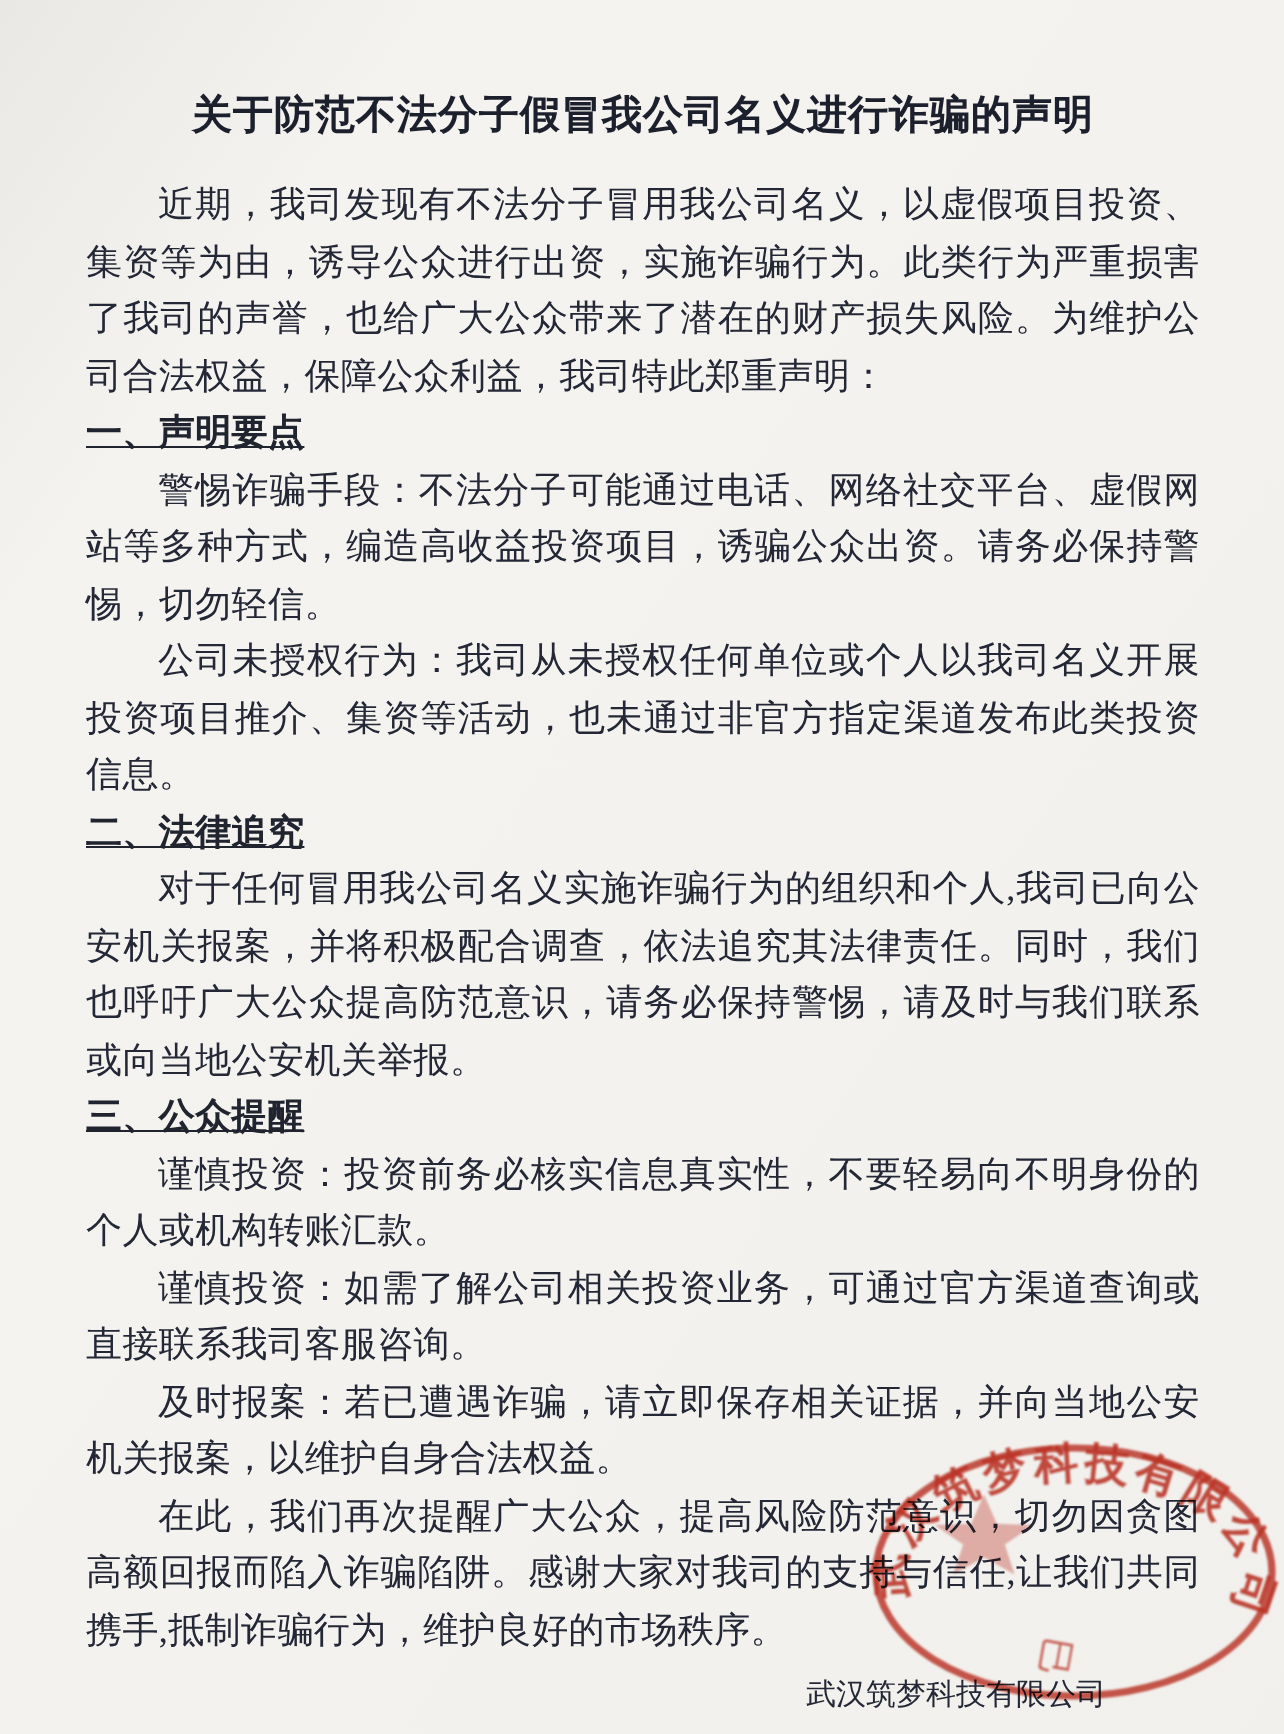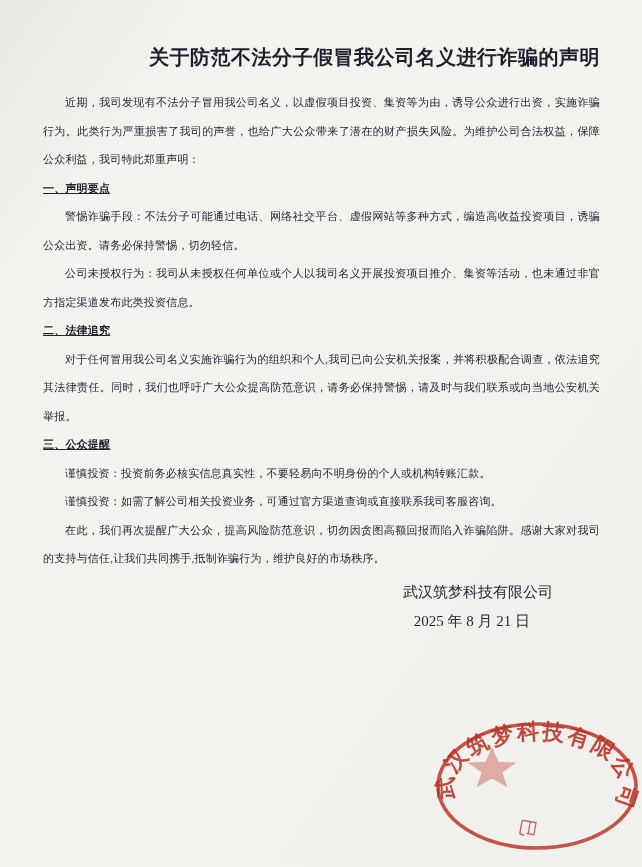--- a/index.html
+++ b/index.html
@@ -15,27 +15,27 @@
     color: #242836;
   }
   .content {
     position: relative;
     z-index: 1;
     padding: 44px 42px 0 43px;
   }
   .doc-title {
     font-size: 20px;
     font-weight: 700;
-    text-align: right;
+    text-align: center;
     letter-spacing: 0.5px;
     color: #1c202c;
     margin-bottom: 17px;
   }
   .body-text p {
-    font-size: 11px;
+    font-size: 18px;
     line-height: 28.5px;
     text-align: justify;
     letter-spacing: 0.2px;
   }
   .body-text p.indent { text-indent: 2em; }
   .body-text p.heading {
     text-indent: 0;
     font-weight: 600;
     color: #20242f;
     text-decoration: underline;
@@ -74,20 +74,21 @@
       <p class="heading">一、声明要点</p>
       <p class="indent">警惕诈骗手段：不法分子可能通过电话、网络社交平台、虚假网站等多种方式，编造高收益投资项目，诱骗公众出资。请务必保持警惕，切勿轻信。</p>
       <p class="indent">公司未授权行为：我司从未授权任何单位或个人以我司名义开展投资项目推介、集资等活动，也未通过非官方指定渠道发布此类投资信息。</p>
 
       <p class="heading">二、法律追究</p>
       <p class="indent">对于任何冒用我公司名义实施诈骗行为的组织和个人,我司已向公安机关报案，并将积极配合调查，依法追究其法律责任。同时，我们也呼吁广大公众提高防范意识，请务必保持警惕，请及时与我们联系或向当地公安机关举报。</p>
 
       <p class="heading">三、公众提醒</p>
       <p class="indent">谨慎投资：投资前务必核实信息真实性，不要轻易向不明身份的个人或机构转账汇款。</p>
       <p class="indent">谨慎投资：如需了解公司相关投资业务，可通过官方渠道查询或直接联系我司客服咨询。</p>
+      <p class="indent">及时报案：若已遭遇诈骗，请立即保存相关证据，并向当地公安机关报案，以维护自身合法权益。</p>
 
       <p class="indent">在此，我们再次提醒广大公众，提高风险防范意识，切勿因贪图高额回报而陷入诈骗陷阱。感谢大家对我司的支持与信任,让我们共同携手,抵制诈骗行为，维护良好的市场秩序。</p>
     </div>
 
     <div class="signature">
       <div class="company">武汉筑梦科技有限公司</div>
       <div class="date">2025 年 8 月 21 日</div>
     </div>
   </div>
 

